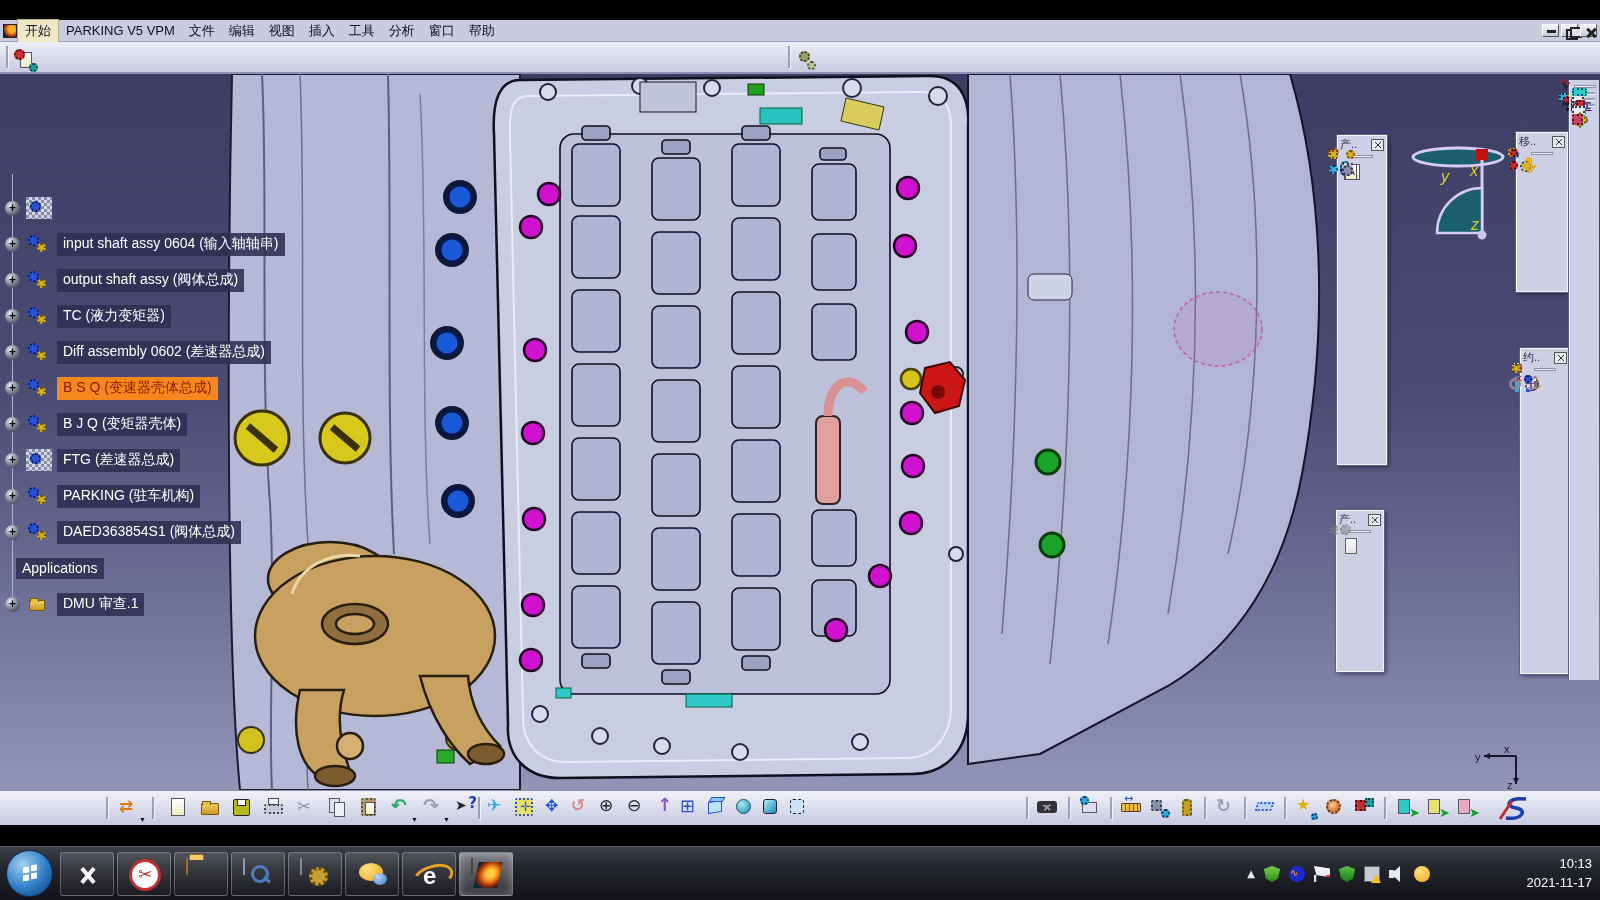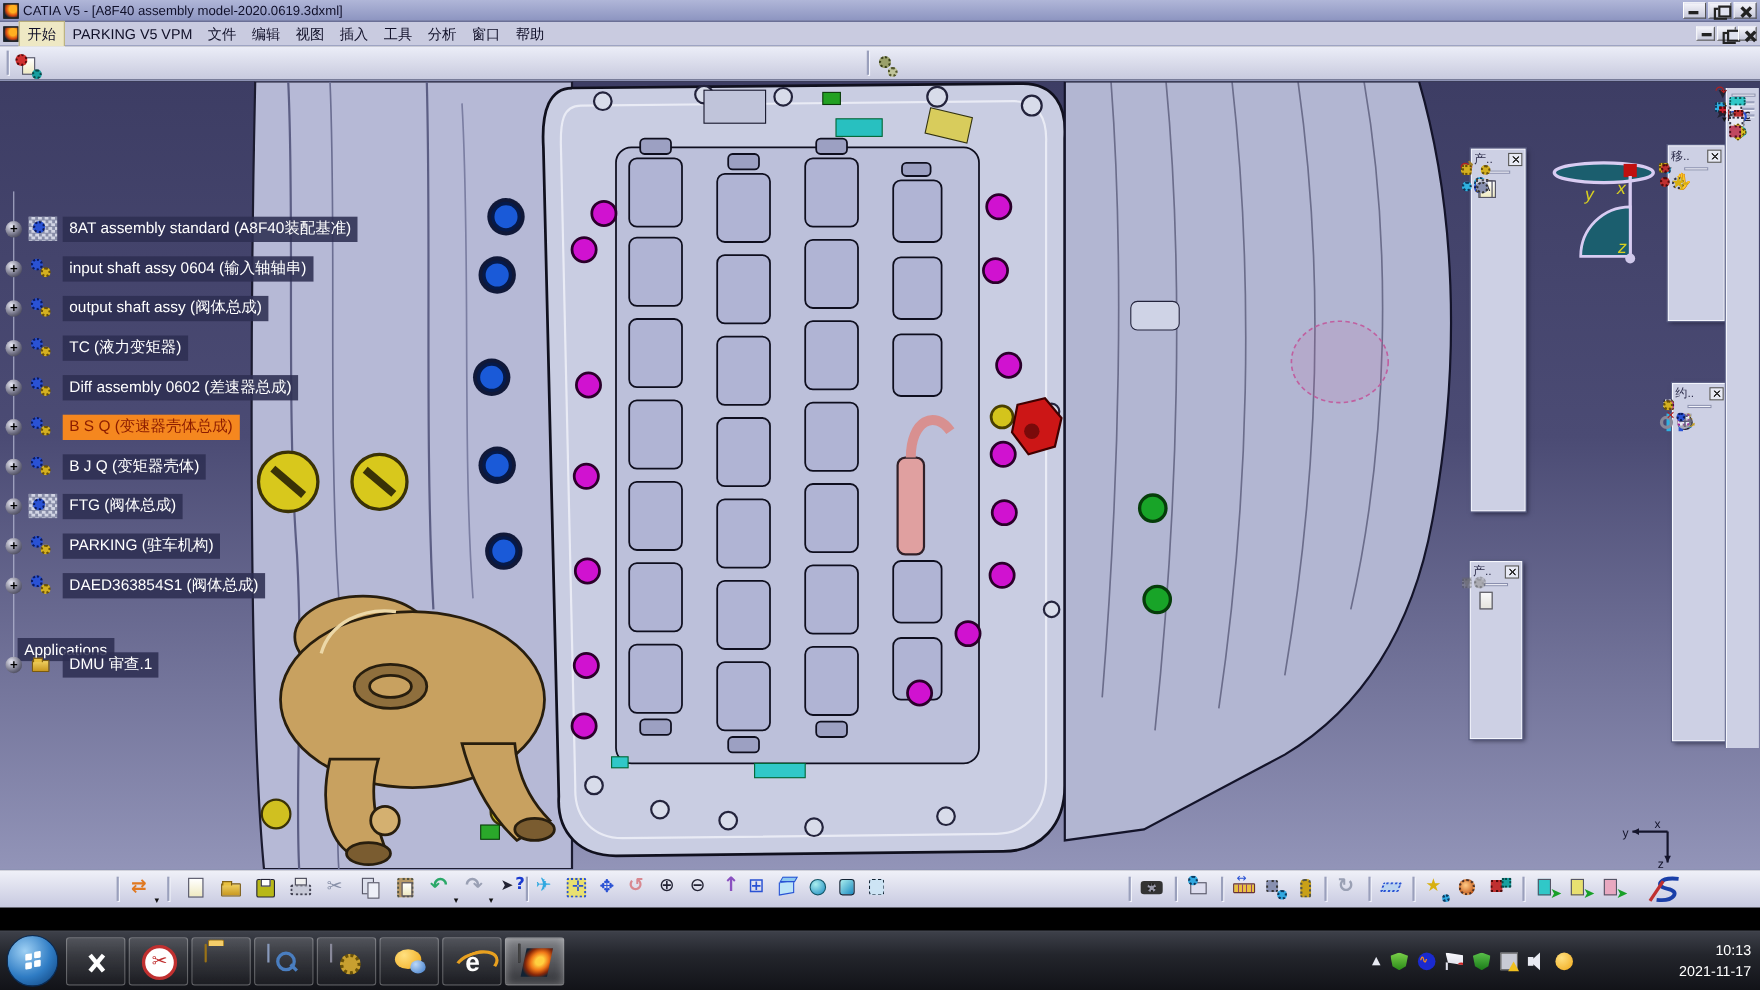--- a/index.html
+++ b/index.html
@@ -146,29 +146,20 @@
   .chatY{border-radius:50%;background:radial-gradient(circle at 35% 30%,#ffe080,#f0a818);}
   .clock{position:absolute;right:8px;top:7px;width:150px;text-align:right;color:#fff;font-size:13px;line-height:19px;}
 
   .sep{width:20px;height:2px;background:#9aa0bc;margin:4px auto;box-shadow:0 1px 0 #f4f5fc;}
 </style>
 </head>
 <body>
 
 <div id="screen">
 
-  <div class="titlebar">
-    <span class="appic"></span>
-    <span class="ttxt">CATIA V5 - [A8F40 assembly model-2020.0619.3dxml]</span>
-    <span class="winbtns">
-      <span class="wb min"></span>
-      <span class="wb res"></span>
-      <span class="wb cls"></span>
-    </span>
-  </div>
 
   <div class="menubar">
     <span class="appic"></span>
     <span class="menu-item hot">开始</span>
     <span class="menu-item">PARKING V5 VPM</span>
     <span class="menu-item">文件</span>
     <span class="menu-item">编辑</span>
     <span class="menu-item">视图</span>
     <span class="menu-item">插入</span>
     <span class="menu-item">工具</span>
@@ -347,21 +338,20 @@
 
     <div class="tree">
       <div class="treeline"></div>
 
 
       <div class="trow" style="top:121px">
         <span class="exp"><b>+</b></span>
         <span class="ticon checker">
             <i class="gB" style="left:4px;top:4px"></i>
           </span>
-        <span class="tlabel">8AT assembly standard (A8F40装配基准)</span>
       </div>
       <div class="trow" style="top:157px">
         <span class="exp"><b>+</b></span>
         <span class="ticon">
             <i class="gB" style="left:2px;top:2px"></i>
             <i class="gY" style="left:11px;top:10px"></i>
           </span>
         <span class="tlabel">input shaft assy 0604 (输入轴轴串)</span>
       </div>
       <div class="trow" style="top:193px">
@@ -402,39 +392,39 @@
             <i class="gB" style="left:2px;top:2px"></i>
             <i class="gY" style="left:11px;top:10px"></i>
           </span>
         <span class="tlabel">B J Q (变矩器壳体)</span>
       </div>
       <div class="trow" style="top:373px">
         <span class="exp"><b>+</b></span>
         <span class="ticon checker">
             <i class="gB" style="left:4px;top:4px"></i>
           </span>
-        <span class="tlabel">FTG (阀体总成)</span>
+        <span class="tlabel">FTG (差速器总成)</span>
       </div>
       <div class="trow" style="top:409px">
         <span class="exp"><b>+</b></span>
         <span class="ticon">
             <i class="gB" style="left:2px;top:2px"></i>
             <i class="gY" style="left:11px;top:10px"></i>
           </span>
         <span class="tlabel">PARKING (驻车机构)</span>
       </div>
       <div class="trow" style="top:445px">
         <span class="exp"><b>+</b></span>
         <span class="ticon">
             <i class="gB" style="left:2px;top:2px"></i>
             <i class="gY" style="left:11px;top:10px"></i>
           </span>
         <span class="tlabel">DAED363854S1 (阀体总成)</span>
       </div>
-      <div class="trow" style="top:503px">
+      <div class="trow" style="top:481px">
         <span class="tlabel aplabel">Applications</span>
       </div>
       <div class="trow" style="top:517px">
         <span class="exp"><b>+</b></span>
         <span class="ticon">
             <i class="fold" style="left:3px;top:7px"></i>
           </span>
         <span class="tlabel">DMU 审查.1</span>
       </div>
     </div>

